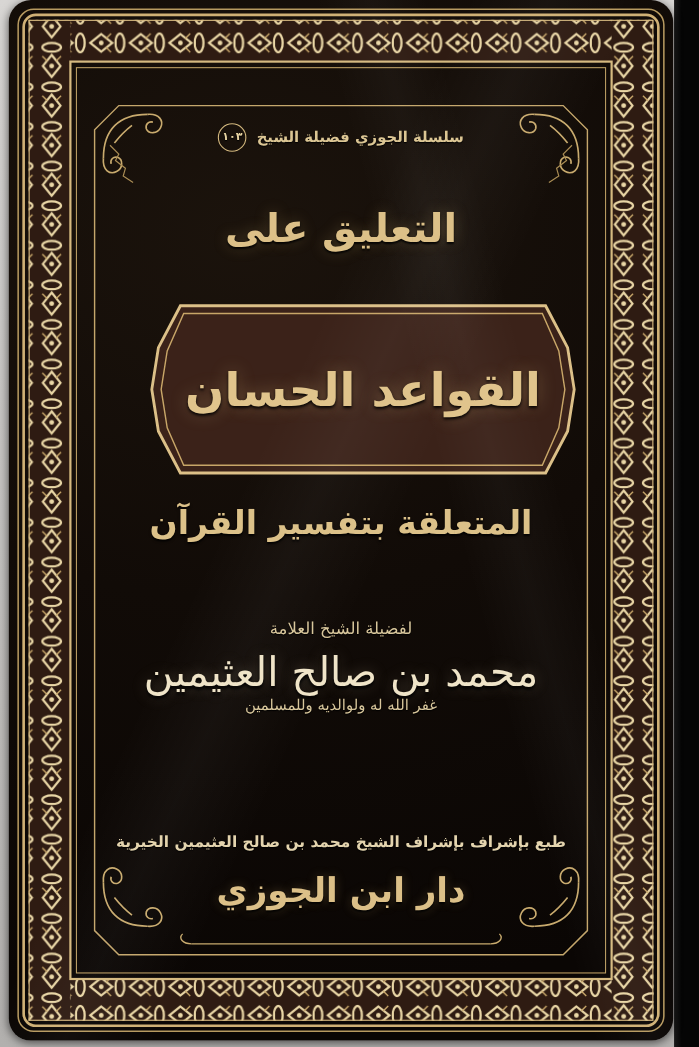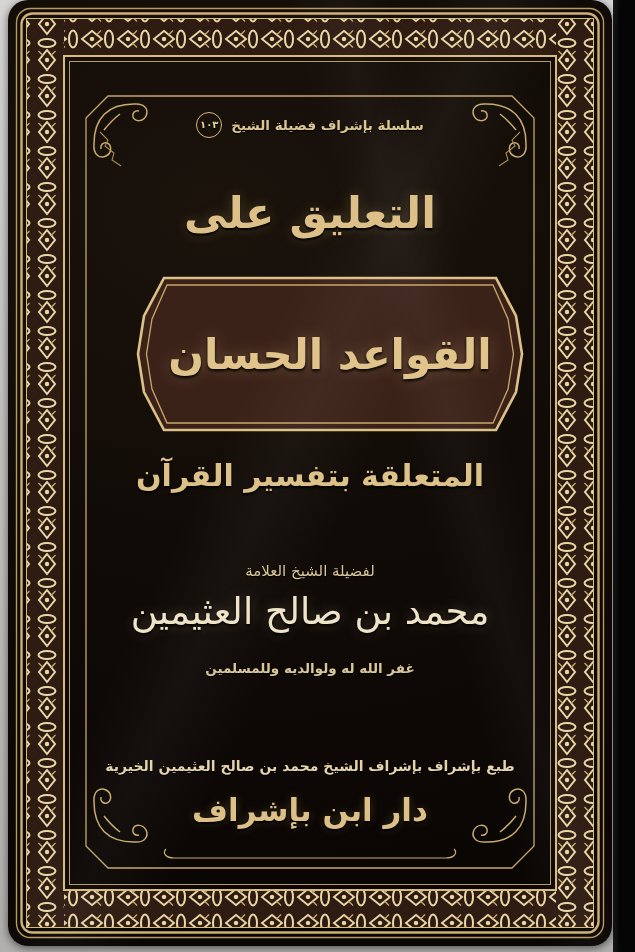--- a/index.html
+++ b/index.html
@@ -42,21 +42,21 @@
     text-shadow:0 1px 1px #000;
   }
   .series-badge{
     width:24px;height:24px;border:1.6px solid #d3b87e;border-radius:50%;
     display:flex;align-items:center;justify-content:center;
     color:#e6d2a0;font-size:10px;font-weight:bold;line-height:1;
     text-shadow:0 1px 1px #000;
   }
   .pre-title{
     position:absolute;top:188px;left:0;right:0;
-    font-size:43px;font-weight:bold;color:#dcc088;
+    font-size:36px;font-weight:bold;color:#dcc088;
     text-shadow:0 2px 2px rgba(0,0,0,.9),0 0 14px rgba(222,190,120,.25);
   }
   .main-title{
     position:absolute;top:276px;height:156px;left:130px;width:384px;
     display:flex;align-items:center;justify-content:center;
     font-size:42px;font-weight:bold;color:#e0c48c;
     text-shadow:0 2px 3px rgba(0,0,0,.95),0 0 16px rgba(226,196,130,.3);
     z-index:4;
   }
   .subtitle{
@@ -68,22 +68,22 @@
     position:absolute;top:562px;left:0;right:0;
     font-size:15px;font-weight:normal;color:#d9c79c;
     text-shadow:0 1px 1px #000;
   }
   .author-name{
     position:absolute;top:590px;left:0;right:0;
     font-size:37px;font-weight:normal;color:#efe4c8;
     text-shadow:0 2px 3px rgba(0,0,0,.95),0 0 14px rgba(240,226,195,.25);
   }
   .author-prayer{
-    position:absolute;top:660px;left:0;right:0;
-    font-size:13.5px;font-weight:bold;color:#d9c79c;
+    position:absolute;top:633px;left:0;right:0;
+    font-size:13.5px;font-weight:normal;color:#d9c79c;
     text-shadow:0 1px 1px #000;
   }
   .imprint-note{
     position:absolute;top:758px;left:0;right:0;
     font-size:14px;font-weight:bold;color:#e4d4ae;
     text-shadow:0 1px 1px #000;
   }
   .publisher{
     position:absolute;top:792px;left:0;right:0;
     font-size:31px;font-weight:bold;color:#dcc088;
@@ -153,34 +153,34 @@
 
     <g>
       <path d="M156,278 H488 L508,316 L514,354 L508,392 L488,430 H156 L136,392 L130,354 L136,316 Z" fill="#3b2219" stroke="#dcc088" stroke-width="2.6"></path>
       <path d="M159,285 H485 L500,319 L505.5,354 L500,389 L485,423 H159 L144,389 L138.5,354 L144,319 Z" fill="none" stroke="#c8a668" stroke-width="1.3"></path>
     </g>
   </svg>
 
   <div class="content">
 
     <div class="series-row">
-      <span class="series-label">سلسلة بإشراف فضيلة الشيخ</span>
+      <span class="series-label">سلسلة الجوزي فضيلة الشيخ</span>
       <span class="series-badge">١٠٣</span>
     </div>
 
     <div class="pre-title">التعليق على</div>
 
     <div class="main-title">القواعد الحسان</div>
 
     <div class="subtitle">المتعلقة بتفسير القرآن</div>
 
     <div class="author-honorific">لفضيلة الشيخ العلامة</div>
 
     <div class="author-name">محمد بن صالح العثيمين</div>
 
     <div class="author-prayer">غفر الله له ولوالديه وللمسلمين</div>
 
     <div class="imprint-note">طبع بإشراف بإشراف الشيخ محمد بن صالح العثيمين الخيرية</div>
 
-    <div class="publisher">دار ابن بإشراف</div>
+    <div class="publisher">دار ابن الجوزي</div>
 
   </div>
 </div>
 
 </body></html>

